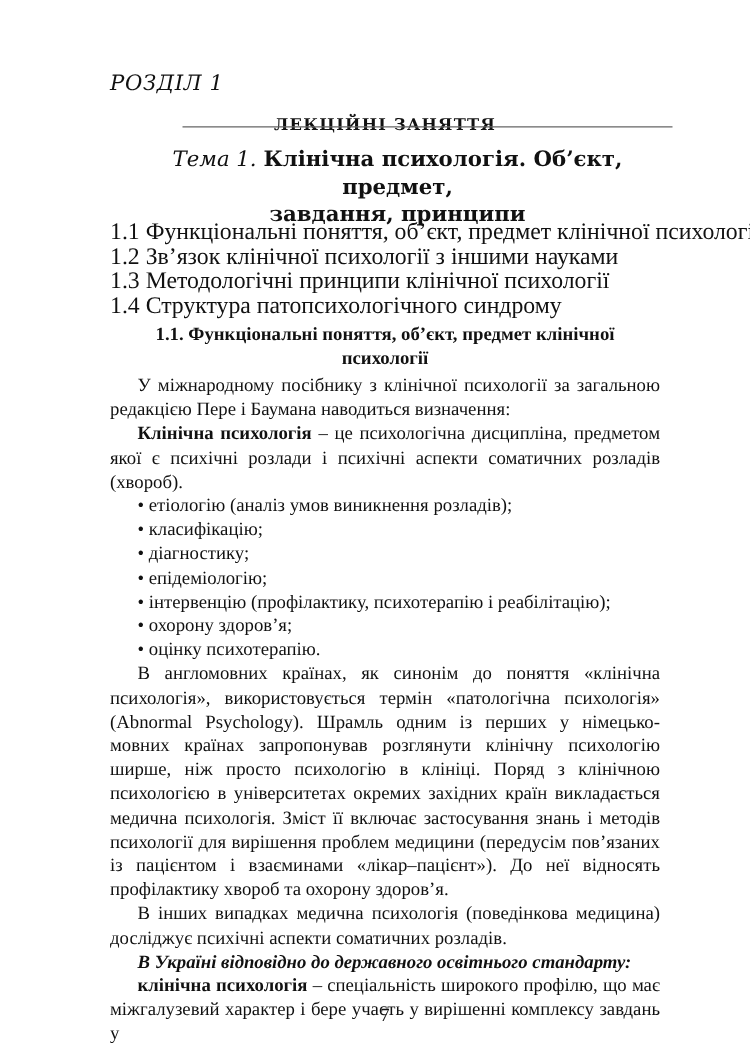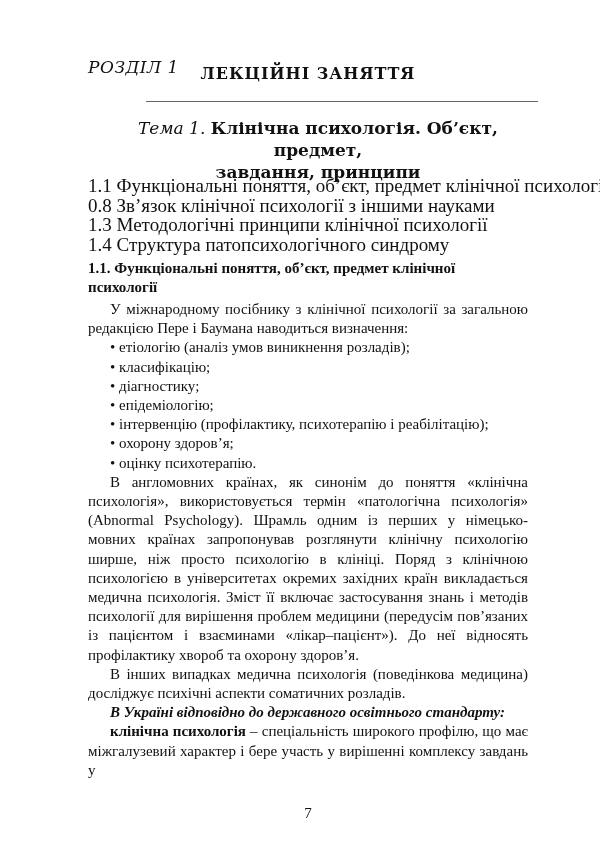--- a/index.html
+++ b/index.html
@@ -1,30 +1,30 @@
 <!DOCTYPE html>
 <html><head>
 <meta charset="utf-8">
 <style>
   html, body { margin: 0; padding: 0; background: #fff; }
   body { width: 600px; height: 849px; position: relative; overflow: hidden;
          font-family: "Liberation Serif", "DejaVu Serif", serif; color: #111; }
   .page { position: absolute; left: 88px; top: 0; width: 440px; }
   .chapter-label { position: absolute; left: 0; top: 57px; width: 440px; 
                    font-family: "DejaVu Serif", serif; font-style: italic; font-size: 17px; letter-spacing: 0.5px; }
-  .chapter-title { position: absolute; left: 0; top: 64px; width: 440px; text-align: center;
-                   font-family: "DejaVu Serif", serif; font-weight: bold; font-size: 16px; letter-spacing: 1px; }
+  .chapter-title { position: absolute; left: 0; top: 93px; width: 440px; text-align: center;
+                   font-family: "DejaVu Serif", serif; font-weight: bold; font-size: 13px; letter-spacing: 1px; }
   .chapter-rule { position: absolute; left: 58px; top: 101px; width: 392px; height: 0; border-top: 1px solid #666; }
   .topic-title { position: absolute; left: 10px; top: 117px; width: 440px; text-align: center;
                  font-family: "DejaVu Serif", serif; font-size: 17px; line-height: 22px; }
   .topic-title .it { font-style: italic; font-weight: normal; }
   .topic-title .b { font-weight: bold; }
   .toc { position: absolute; left: 0; top: 176px; width: 440px; font-size: 19px; line-height: 19.5px; font-family: Liberation Serif, serif; }
   .toc div { white-space: nowrap; }
-  .section-heading { position: absolute; left: 0; top: 259px; width: 440px; font-weight: bold; font-size: 15px; line-height: 19px; }
+  .section-heading { position: absolute; left: 0; top: 259px; width: 440px; font-weight: bold; font-size: 15px; line-height: 19px; text-align: center; }
   .body { position: absolute; left: 0; top: 300px; width: 440px; font-size: 15px; line-height: 19.2px; }
   .p { text-align: justify; text-indent: 22px; margin: 0; }
   .li { margin: 0; padding-left: 22px; }
   .b { font-weight: bold; }
   .bi { font-weight: bold; font-style: italic; }
   .page-number { position: absolute; left: 0; top: 805px; width: 440px; text-align: center; font-size: 15px; }
 </style>
 </head>
 <body>
 
@@ -36,32 +36,33 @@
   <div class="topic-title">
     <div>
       <span class="it">Тема 1.</span>
       <span class="b">Клінічна психологія. Об’єкт, предмет,</span>
     </div>
     <div class="b">завдання, принципи</div>
   </div>
 
   <div class="toc">
     <div>1.1 Функціональні поняття, об’єкт, предмет клінічної психології</div>
-    <div>0.8 Зв’язок клінічної психології з іншими науками</div>
+    <div>1.2 Зв’язок клінічної психології з іншими науками</div>
     <div>1.3 Методологічні принципи клінічної психології</div>
     <div>1.4 Структура патопсихологічного синдрому</div>
   </div>
 
   <div class="section-heading">
     <div>1.1. Функціональні поняття, об’єкт, предмет клінічної</div>
     <div>психології</div>
   </div>
 
   <div class="body">
     <p class="p">У міжнародному посібнику з клінічної психології за загальною редакцією Пере і Баумана наводиться визначення:</p>
+    <p class="p"><span class="b">Клінічна психологія</span><span> – це психологічна дисципліна, предметом якої є психічні розлади і психічні аспекти соматичних розладів (хвороб).</span></p>
     <div class="li">• етіологію (аналіз умов виникнення розладів);</div>
     <div class="li">• класифікацію;</div>
     <div class="li">• діагностику;</div>
     <div class="li">• епідеміологію;</div>
     <div class="li">• інтервенцію (профілактику, психотерапію і реабілітацію);</div>
     <div class="li">• охорону здоров’я;</div>
     <div class="li">• оцінку психотерапію.</div>
     <p class="p">В англомовних країнах, як синонім до поняття «клінічна психологія», використовується термін «патологічна психологія» (Abnormal Psychology). Шрамль одним із перших у німецько-мовних країнах запропонував розглянути клінічну психологію ширше, ніж просто психологію в клініці. Поряд з клінічною психологією в університетах окремих західних країн викладається медична психологія. Зміст її включає застосування знань і методів психології для вирішення проблем медицини (передусім пов’язаних із пацієнтом і взаєминами «лікар–пацієнт»). До неї відносять профілактику хвороб та охорону здоров’я.</p>
     <p class="p">В інших випадках медична психологія (поведінкова медицина) досліджує психічні аспекти соматичних розладів.</p>
     <p class="p bi">В Україні відповідно до державного освітнього стандарту:</p>

